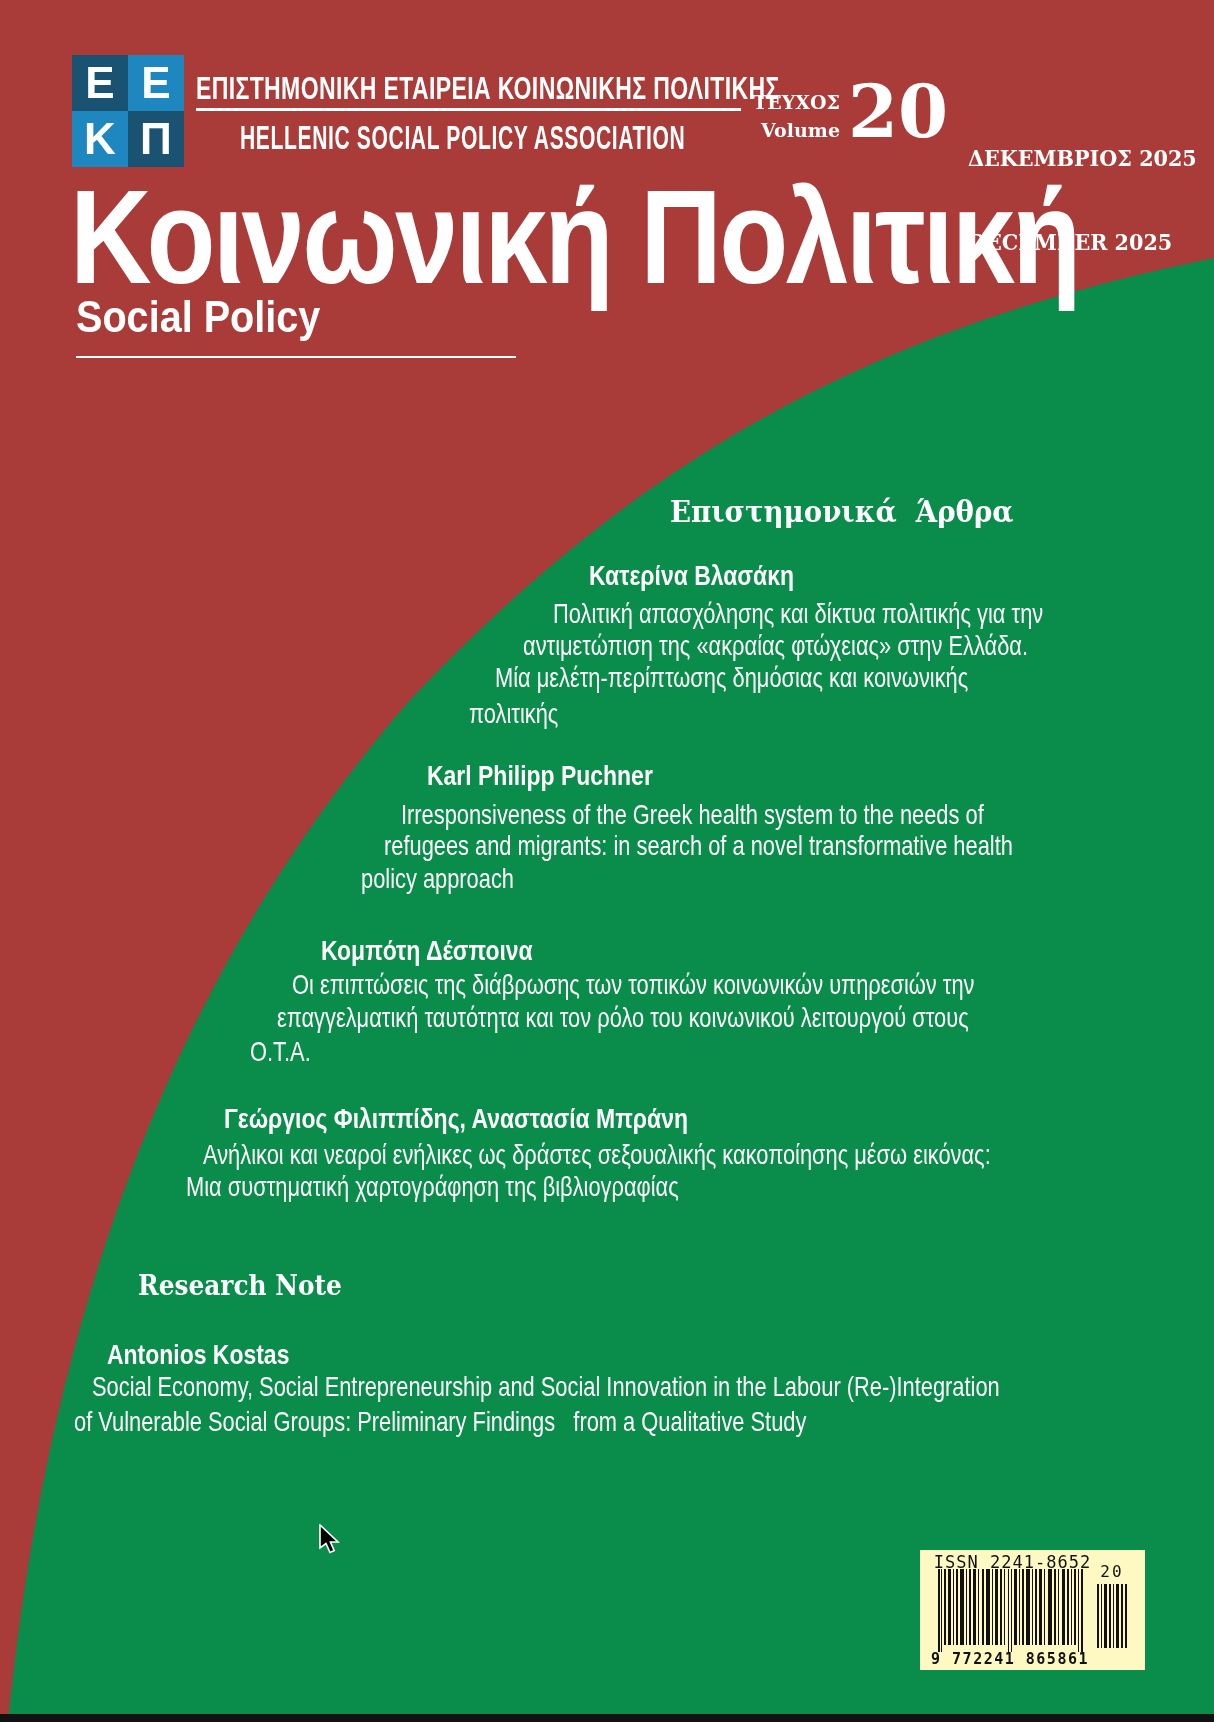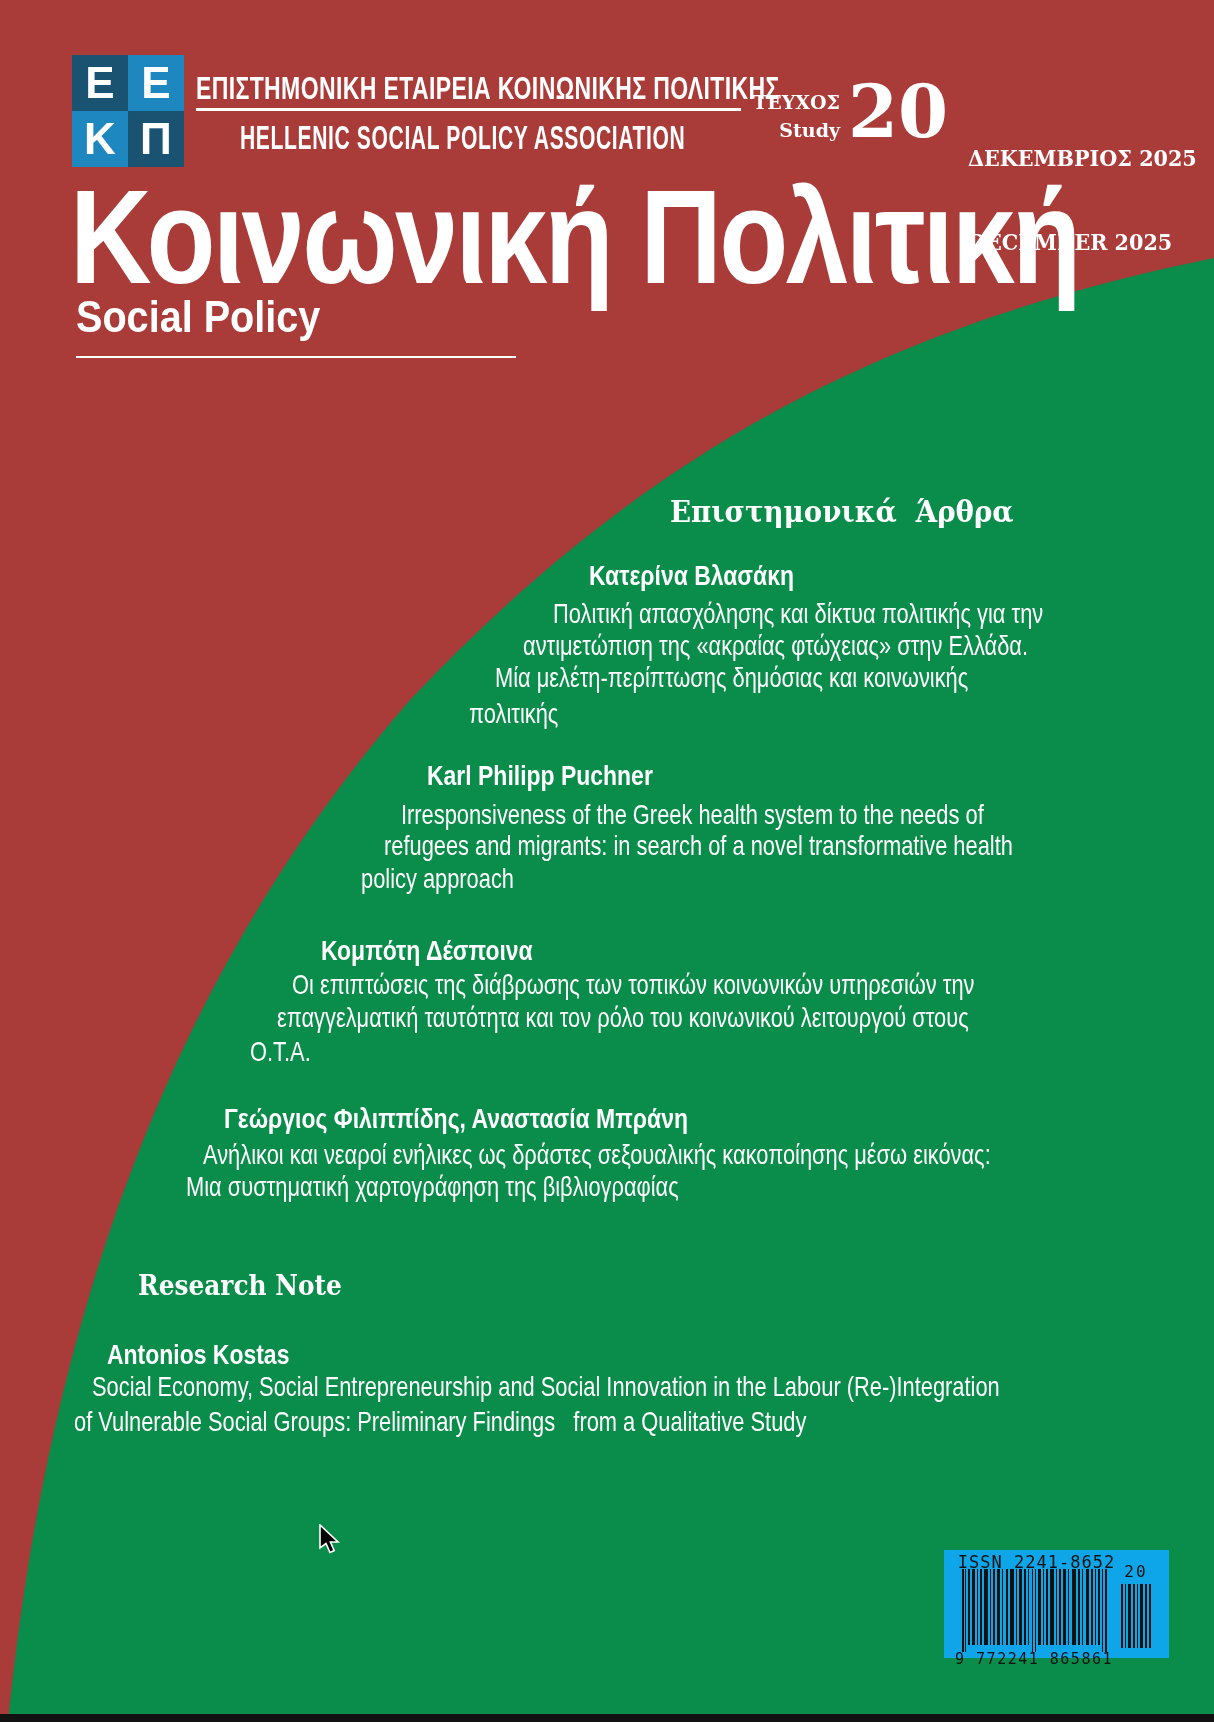--- a/index.html
+++ b/index.html
@@ -32,25 +32,25 @@
   .title-en{left:76px; top:292px; font-size:44px; font-weight:700;
         white-space:pre; transform:scaleX(.9); transform-origin:0 0;}
   .title-rule{left:76px; top:356px; width:440px; height:2px; background:#fff;}
   
   .toc-heading{font-size:30px; white-space:pre; transform:scaleX(.92); transform-origin:0 0;}
   .toc-line{position:absolute; white-space:pre; color:#fff;
         font-size:28px; line-height:1.15;
         transform:scaleX(.78); transform-origin:0 0;}
   .toc-author{font-weight:700; transform:scaleX(.82);}
   
-  #barcode-box{left:920px; top:1550px; width:225px; height:108px; background:#0ea5e9;margin-left:24px;}
+  #barcode-box{left:920px; top:1550px; width:225px; height:120px; background:#fef9c3;}
   .issn{left:10px; top:2px; width:165px; text-align:center; color:#111;
         font-family:"DejaVu Sans Mono", monospace; font-size:17px; letter-spacing:1px; white-space:pre;}
   .ean-digits{left:6px; top:100px; width:168px; text-align:center; color:#111;
-        font-family:"DejaVu Sans Mono", monospace; font-size:15px; letter-spacing:1.5px; white-space:pre;}
+        font-family:"DejaVu Sans Mono", monospace; font-size:15px; letter-spacing:1.5px; white-space:pre;font-weight:bold;}
   .addon-num{left:175px; top:12px; width:34px; text-align:center; color:#111;
         font-family:"DejaVu Sans Mono", monospace; font-size:16px; letter-spacing:2px;}
   #bottom-strip{left:0; top:1714px; width:1214px; height:8px; background:#121212;}
 </style>
 </head>
 <body>
 
 <div id="cover">
 
   <svg class="abs" style="left:0;top:0;" width="1214" height="1722" viewBox="0 0 1214 1722">
@@ -71,21 +71,21 @@
         <span>Π</span>
       </div>
   </div>
 
   <div class="abs white assoc-el">ΕΠΙΣΤΗΜΟΝΙΚΗ ΕΤΑΙΡΕΙΑ ΚΟΙΝΩΝΙΚΗΣ ΠΟΛΙΤΙΚΗΣ</div>
   <div class="abs assoc-rule"></div>
   <div class="abs white assoc-en">HELLENIC SOCIAL POLICY ASSOCIATION</div>
 
   <div class="abs white slab issue-labels">
     <div>ΤΕΥΧΟΣ</div>
-    <div>Study</div>
+    <div>Volume</div>
   </div>
   <div class="abs white slab issue-number">20</div>
   <div class="abs white slab issue-dates">
     <div>ΔΕΚΕΜΒΡΙΟΣ 2025</div>
     <div>DECEMBER 2025</div>
   </div>
 
   <div class="abs white title-el">Κοινωνική Πολιτική</div>
   <div class="abs white title-en">Social Policy</div>
   <div class="abs title-rule"></div>

